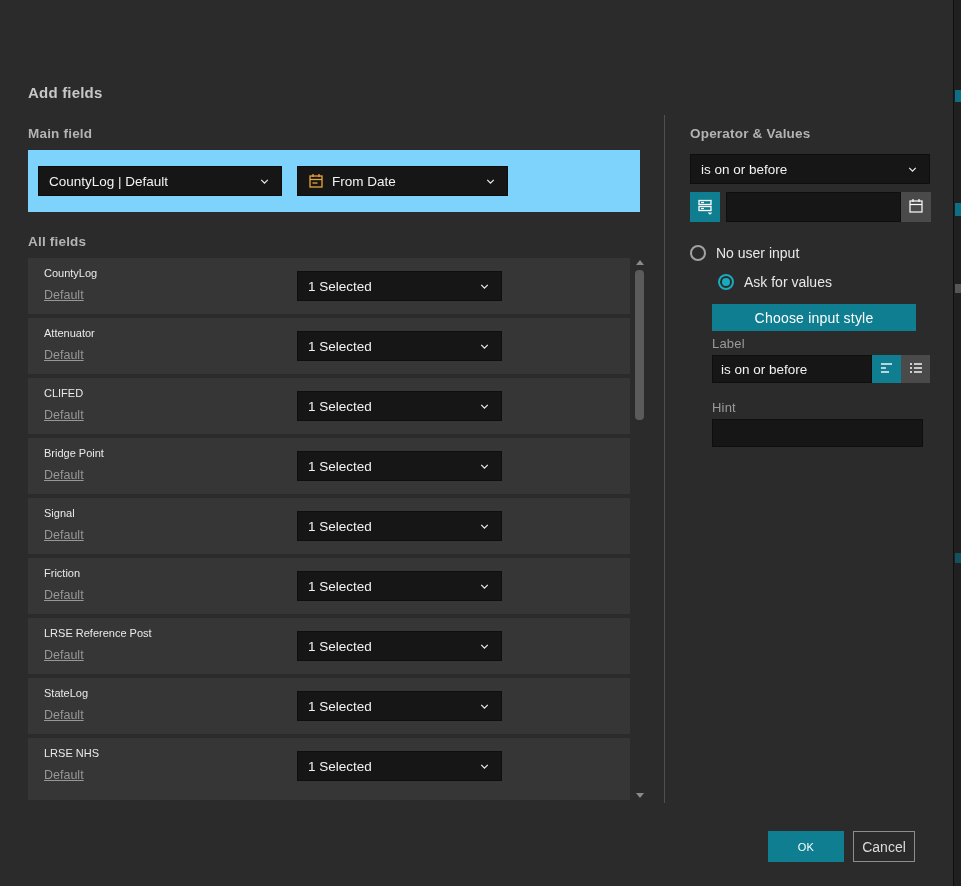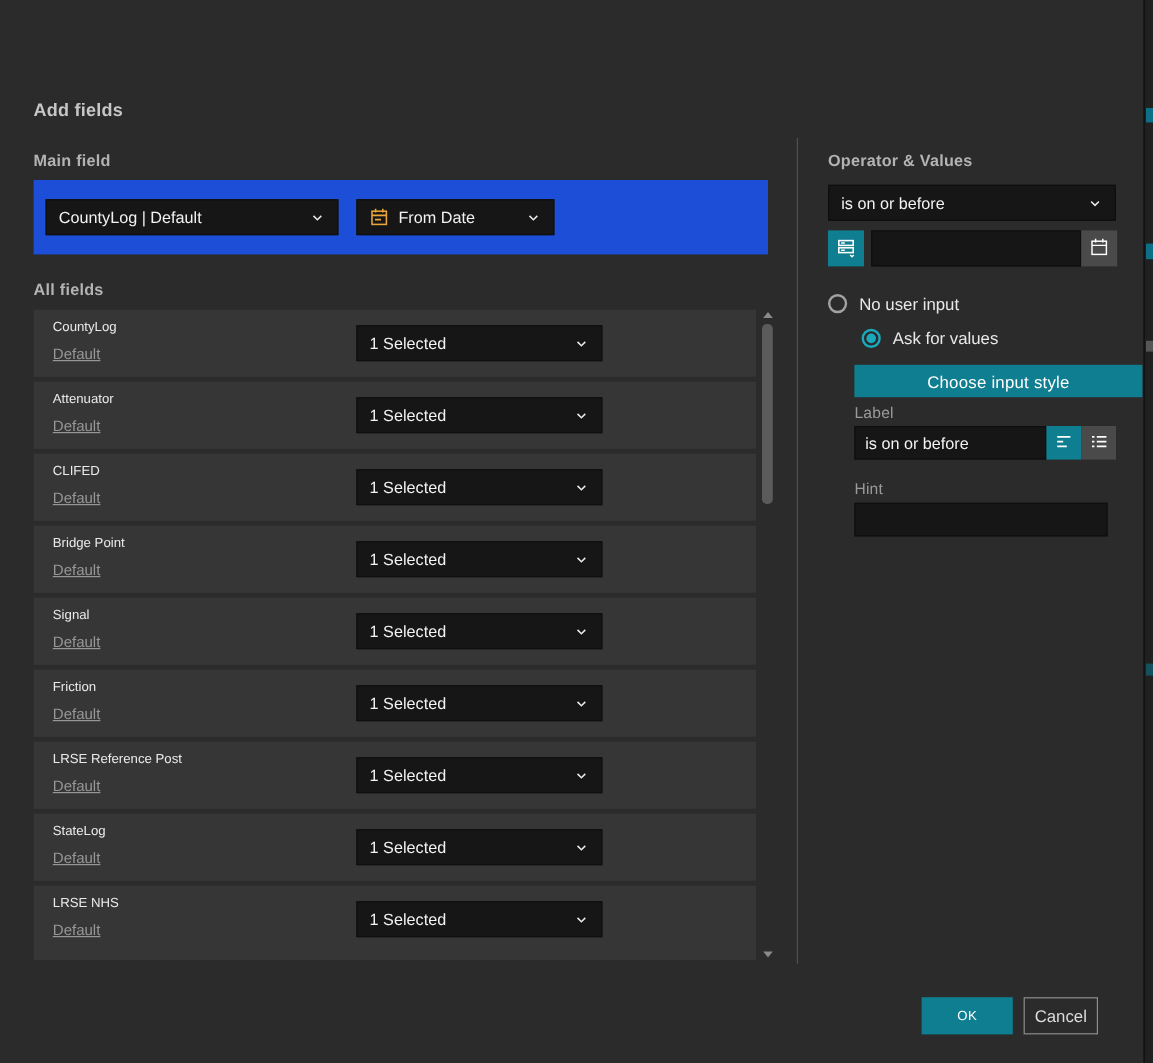--- a/index.html
+++ b/index.html
@@ -21,23 +21,23 @@
   
   .select { background:#161616; height:30px; display:flex; align-items:center;
             padding:0 10px; font-size:13.5px; color:#f2f2f2; cursor:pointer;
             border:1px solid #0e0e0e; }
   .select .txt { flex:1; white-space:nowrap; overflow:hidden; }
   .chev { flex:none; margin-left:6px; display:flex; }
   .tinput { background:#161616; border:1px solid #0e0e0e; color:#f2f2f2;
             font-size:13.5px; padding:0 8px; font-family:"Liberation Sans",sans-serif; }
 
   
-  .main-panel { position:absolute; left:28px; top:150px; width:612px; height:62px; background:#1d4ed8;text-decoration:underline; }
+  .main-panel { position:absolute; left:28px; top:150px; width:612px; height:62px; background:#7dd3fc;text-decoration:underline; }
   .main-panel .sel1 { position:absolute; left:10px; top:16px; width:244px; }
-  .main-panel .sel2 { position:absolute; left:269px; top:16px; width:165px; }
+  .main-panel .sel2 { position:absolute; left:269px; top:16px; width:211px; }
 
   
   .field-row { position:absolute; left:28px; width:602px; height:56px; background:#363636; }
   .field-row .fname { position:absolute; left:16px; top:9px; font-size:11px; color:#eaeaea; }
   .field-row .fsub  { position:absolute; left:16px; top:30px; font-size:12.5px; color:#979797;text-decoration:underline; }
   .field-row .fsel  { position:absolute; left:269px; top:13px; width:205px; }
   .row-partial { position:absolute; left:28px; top:793px; width:602px; height:7px; background:#363636; }
 
   
   .vscroll { position:absolute; left:633px; top:258px; width:13px; height:542px; }
@@ -57,21 +57,21 @@
   .val-src-btn { position:absolute; left:690px; top:192px; width:30px; height:30px; }
   .val-input   { position:absolute; left:726px; top:192px; width:175px; height:30px; }
   .val-cal-btn { position:absolute; left:901px; top:192px; width:30px; height:30px; }
 
   .radio-row { position:absolute; left:690px; display:flex; align-items:center; gap:10px; cursor:pointer; }
   .radio { width:16px; height:16px; border-radius:50%; border:2px solid #a2a2a2; background:transparent; flex:none; }
   .radio.sel { border-color:#1aa9bd; display:flex; align-items:center; justify-content:center; }
   .radio.sel::after { content:""; width:8px; height:8px; border-radius:50%; background:#1aa9bd; }
   .radio-lbl { font-size:14px; color:#e8e8e8; }
 
-  .choose-btn { position:absolute; left:712px; top:304px; width:240px; height:27px;
+  .choose-btn { position:absolute; left:712px; top:304px; width:204px; height:27px;
                 background:#0e7e90; color:#fff; border:none; font-size:14px;
                 font-family:"Liberation Sans",sans-serif; cursor:pointer; letter-spacing:.2px; }
   .tiny-label { position:absolute; font-size:13px; color:#9a9a9a; letter-spacing:.2px; }
   .label-input { position:absolute; left:712px; top:355px; width:160px; height:28px; }
   .style-toggle { position:absolute; left:872px; top:355px; width:58px; height:28px; display:flex; }
   .style-toggle .tg { flex:1; }
   .hint-input { position:absolute; left:712px; top:419px; width:211px; height:28px; }
 
   
   .ok-btn { position:absolute; left:768px; top:831px; width:76px; height:31px;

